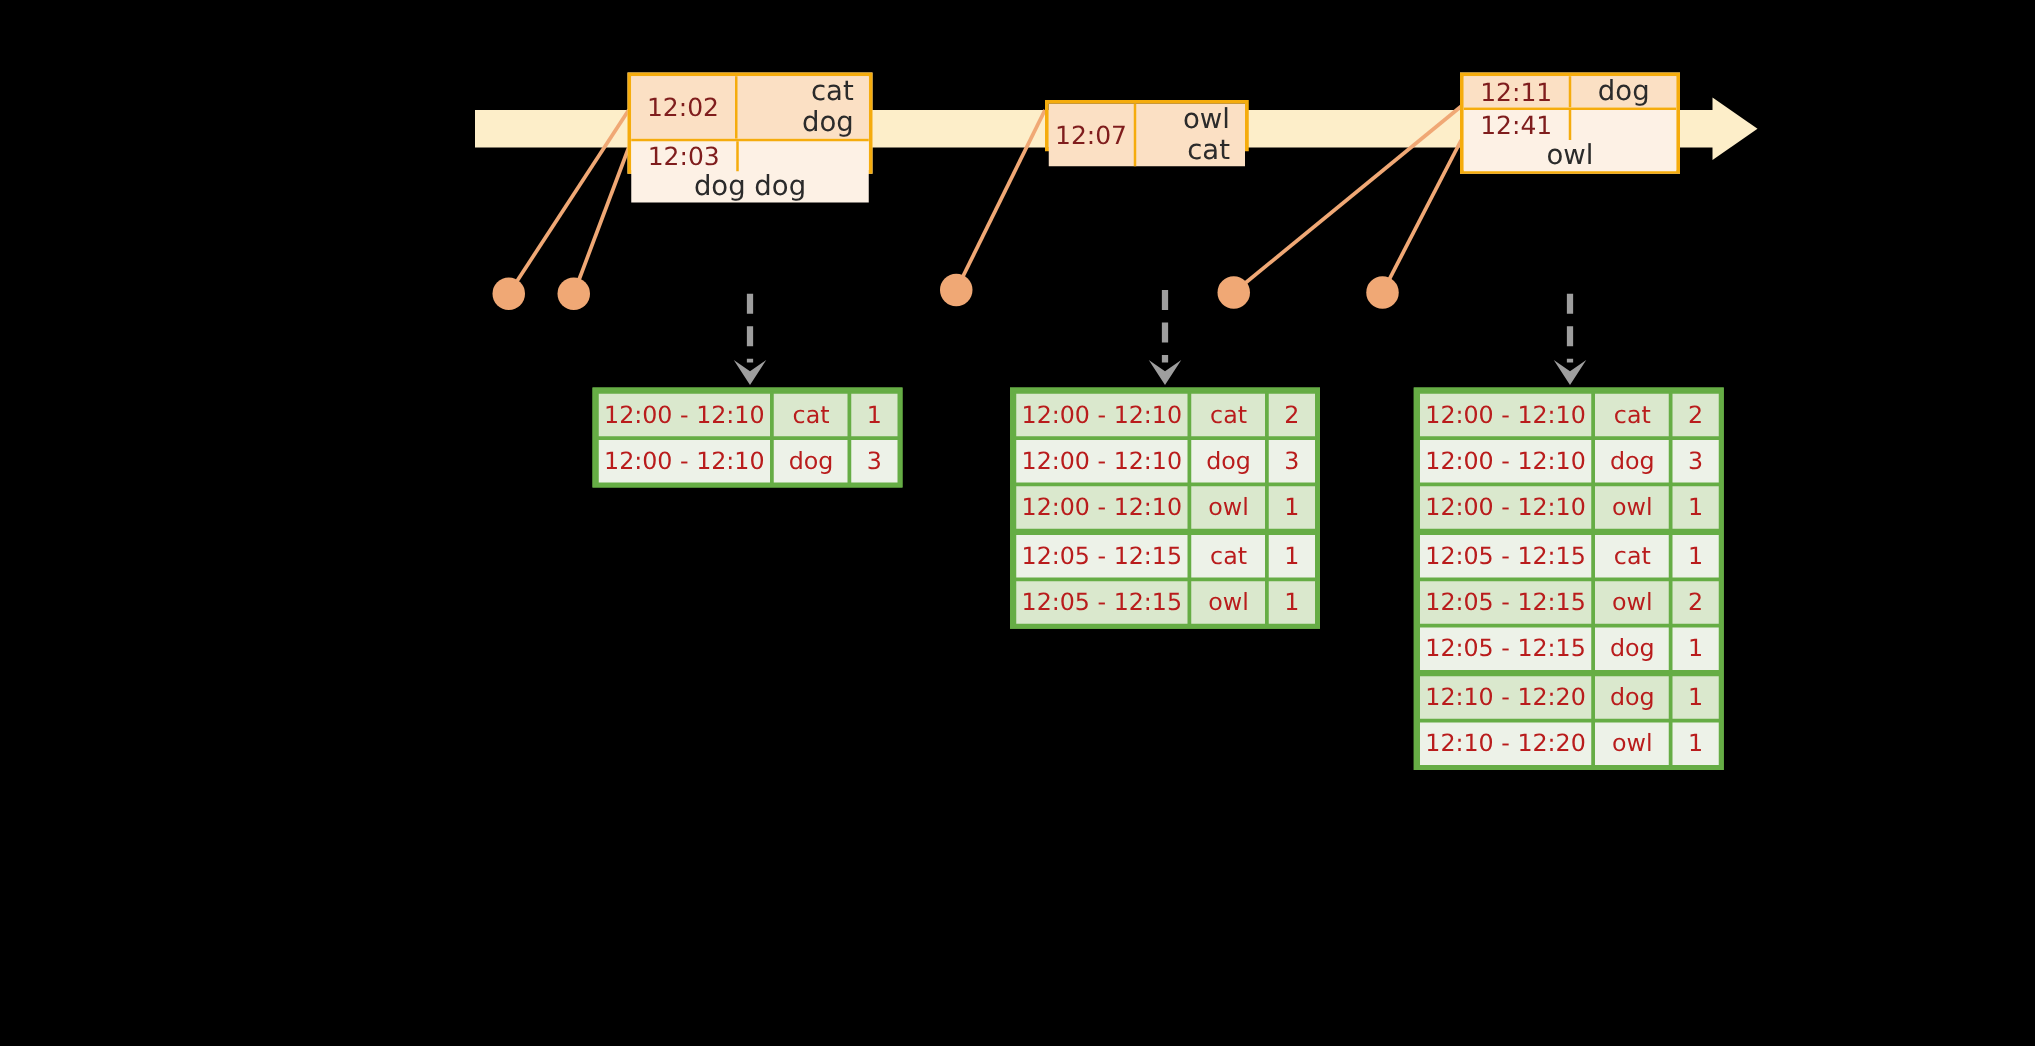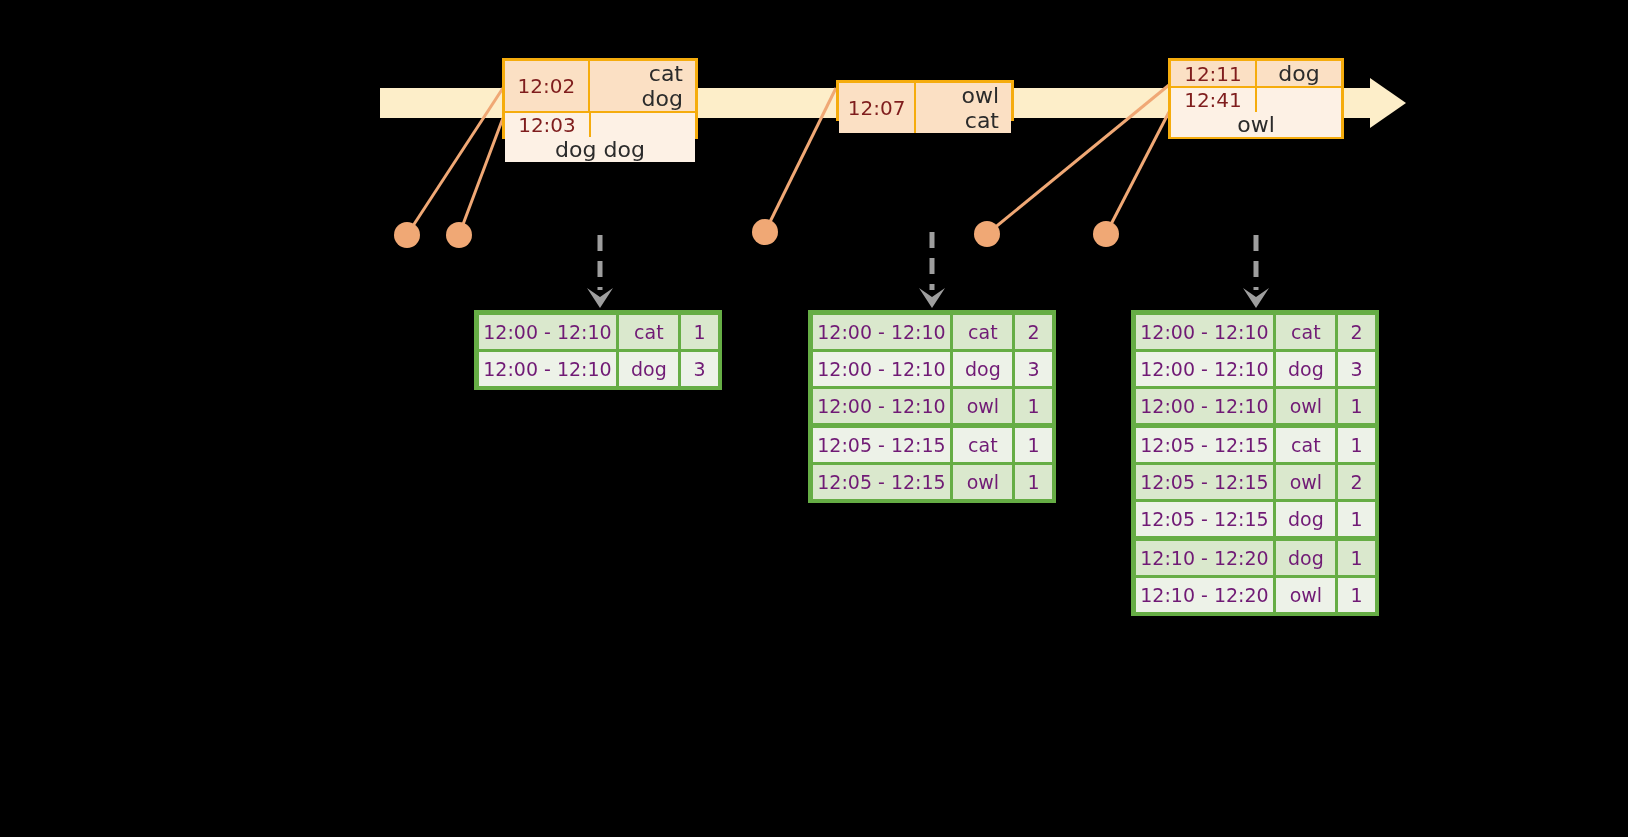--- a/index.html
+++ b/index.html
@@ -83,21 +83,21 @@
   .rt-row {
     display: flex;
     flex-direction: row;
     height: 37px;
   }
   .rt-cell {
     display: flex;
     align-items: center;
     justify-content: center;
     font-size: 19px;
-    color: #701a75;
+    color: #b91c1c;
     box-sizing: border-box;
     margin: 1.5px;
   }
   .rt-row.shade-a .rt-cell { background: #dae8cd; }
   .rt-row.shade-b .rt-cell { background: #edf2e8; }
   .rt-row.group-start { margin-top: 2px; }
   .c-window { width: 145px; }
   .c-word   { width: 62px; }
   .c-count  { width: 38px; }
 </style>
@@ -139,21 +139,21 @@
       <div class="event-box" style="left: 502px; top: 58px; width: 196px; height: 81px;">
         <div class="event-row r0">
           <div class="ev-time">12:02</div>
           <div class="ev-words">cat dog</div>
         </div>
         <div class="event-row r1">
           <div class="ev-time">12:03</div>
           <div class="ev-words">dog dog</div>
         </div>
       </div>
-      <div class="event-box" style="left: 836px; top: 80px; width: 178px; height: 41px;">
+      <div class="event-box" style="left: 836px; top: 80px; width: 163px; height: 41px;">
         <div class="event-row r0">
           <div class="ev-time">12:07</div>
           <div class="ev-words">owl cat</div>
         </div>
       </div>
       <div class="event-box" style="left: 1168px; top: 58px; width: 176px; height: 81px;">
         <div class="event-row r0">
           <div class="ev-time">12:11</div>
           <div class="ev-words">dog</div>
         </div>

